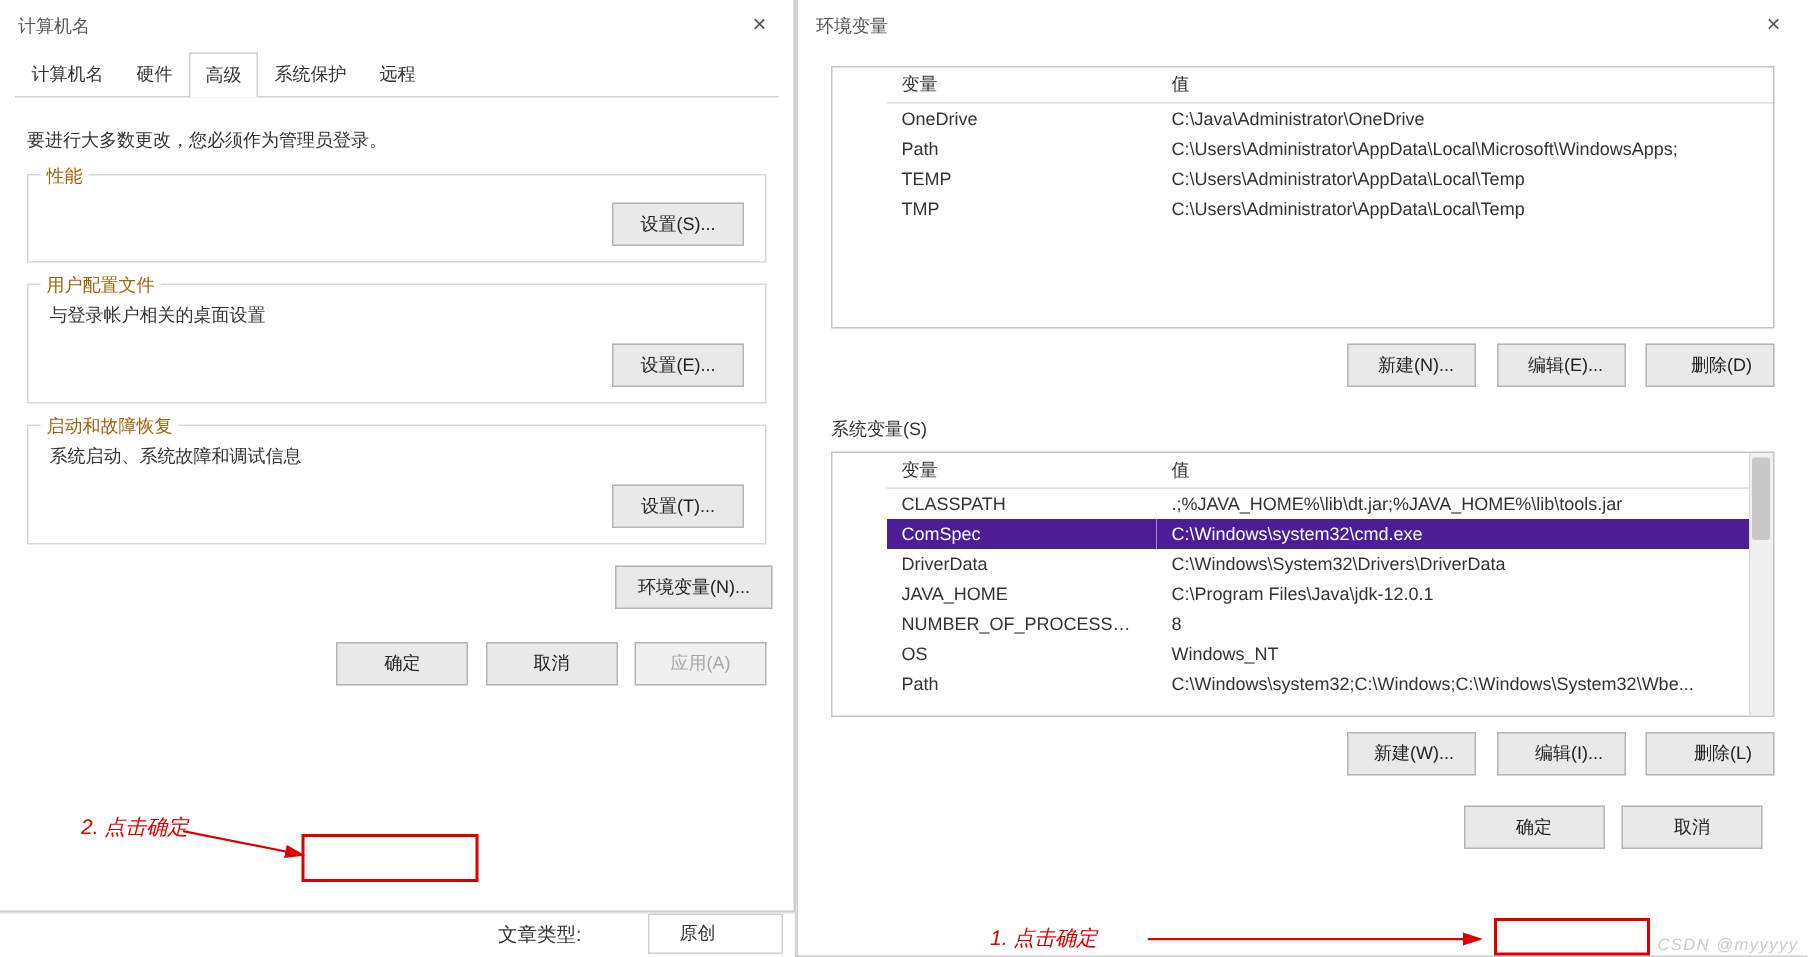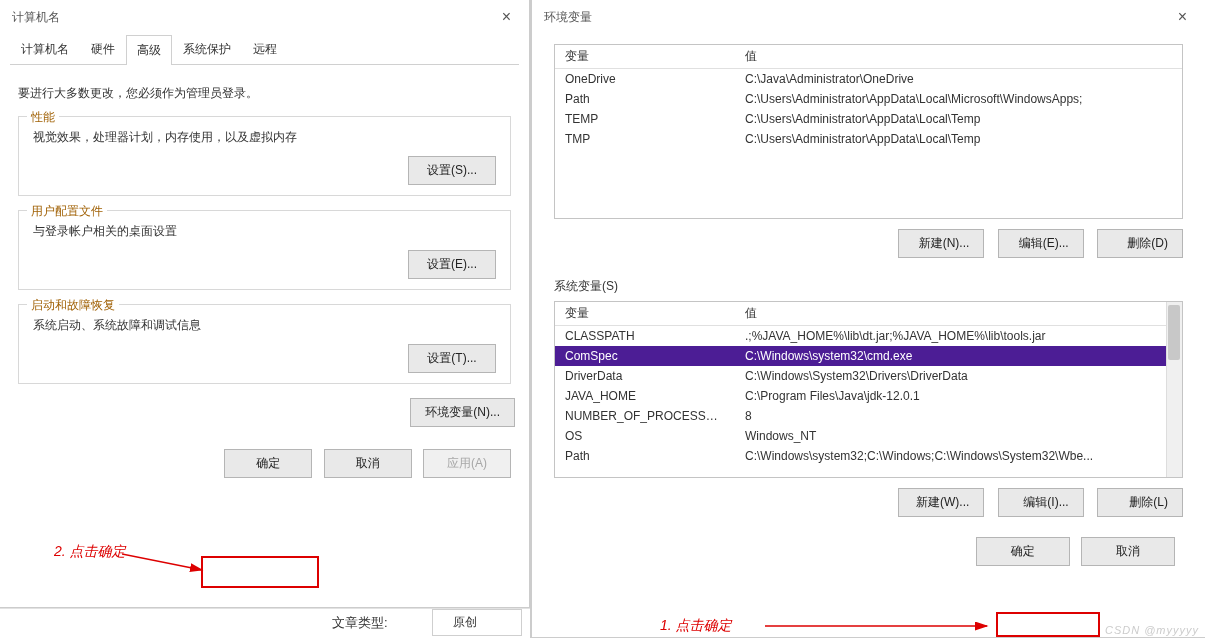--- a/index.html
+++ b/index.html
@@ -16,21 +16,21 @@
 .group-title { position: absolute; top: -8px; left: 8px; background: #fff; padding: 0 4px; color: #a16207; font-size: 12px; }
 .group-desc { color: #333; margin-bottom: 10px; }
 .group-btn-row { text-align: right; margin-top: 6px; }
 .btn { display: inline-block; min-width: 88px; padding: 5px 14px; border: 1px solid #b5b5b5; background: #e9e9e9; color: #222; text-align: center; cursor: pointer; }
 .btn[disabled] { color: #a7a7a7; background: #f0f0f0; cursor: default; }
 .bottom-row { padding: 10px 18px 14px 18px; text-align: right; }
 .bottom-row .btn { margin-left: 8px; }
 
 .env-section { padding: 10px 22px; }
 .env-section-label { margin-bottom: 6px; color: #333; }
-.table-box { border: 1px solid #c4c4c4; height: 175px; overflow-y: auto; background: #fff; position: relative; }
+.table-box { border: 1px solid #c4c4c4; height: 175px; overflow-y: auto; background: #fff; position: relative; padding-left: 36px; }
 .table-box.sys { height: 177px; overflow: hidden; }
 .sys-scroll { position: absolute; right:0; top:0; bottom:0; width:16px; background:#f0f0f0; border-left:1px solid #ddd; }
 .sys-thumb { position:absolute; right:2px; top:3px; width:12px; height:55px; background:#c8c8c8; border-radius:2px; }
 table { width: 100%; border-collapse: collapse; table-layout: fixed; }
 th, td { text-align: left; padding: 3px 10px; font-weight: normal; color: #333; white-space: nowrap; overflow: hidden; text-overflow: ellipsis; }
 th { border-bottom: 1px solid #e0e0e0; }
 tr.selected td { background: #4c1d95; color: #fff; }
 .env-btn-row { text-align: right; margin-top: 10px; }
 .env-btn-row .btn { margin-left: 10px; min-width: 86px; text-align: right; }
 
@@ -60,21 +60,20 @@
       <div class="tab">硬件</div>
       <div class="tab active">高级</div>
       <div class="tab">系统保护</div>
       <div class="tab">远程</div>
     </div>
   <div class="panel">
      <div class="note">要进行大多数更改，您必须作为管理员登录。</div>
      <div id="groups">
         <div class="group">
           <div class="group-title">性能</div>
-          <div class="group-desc">视觉效果，处理器计划，内存使用，以及虚拟内存</div>
           <div class="group-btn-row"><button class="btn">设置(S)...</button></div>
         </div>
         <div class="group">
           <div class="group-title">用户配置文件</div>
           <div class="group-desc">与登录帐户相关的桌面设置</div>
           <div class="group-btn-row"><button class="btn">设置(E)...</button></div>
         </div>
         <div class="group">
           <div class="group-title">启动和故障恢复</div>
           <div class="group-desc">系统启动、系统故障和调试信息</div>

